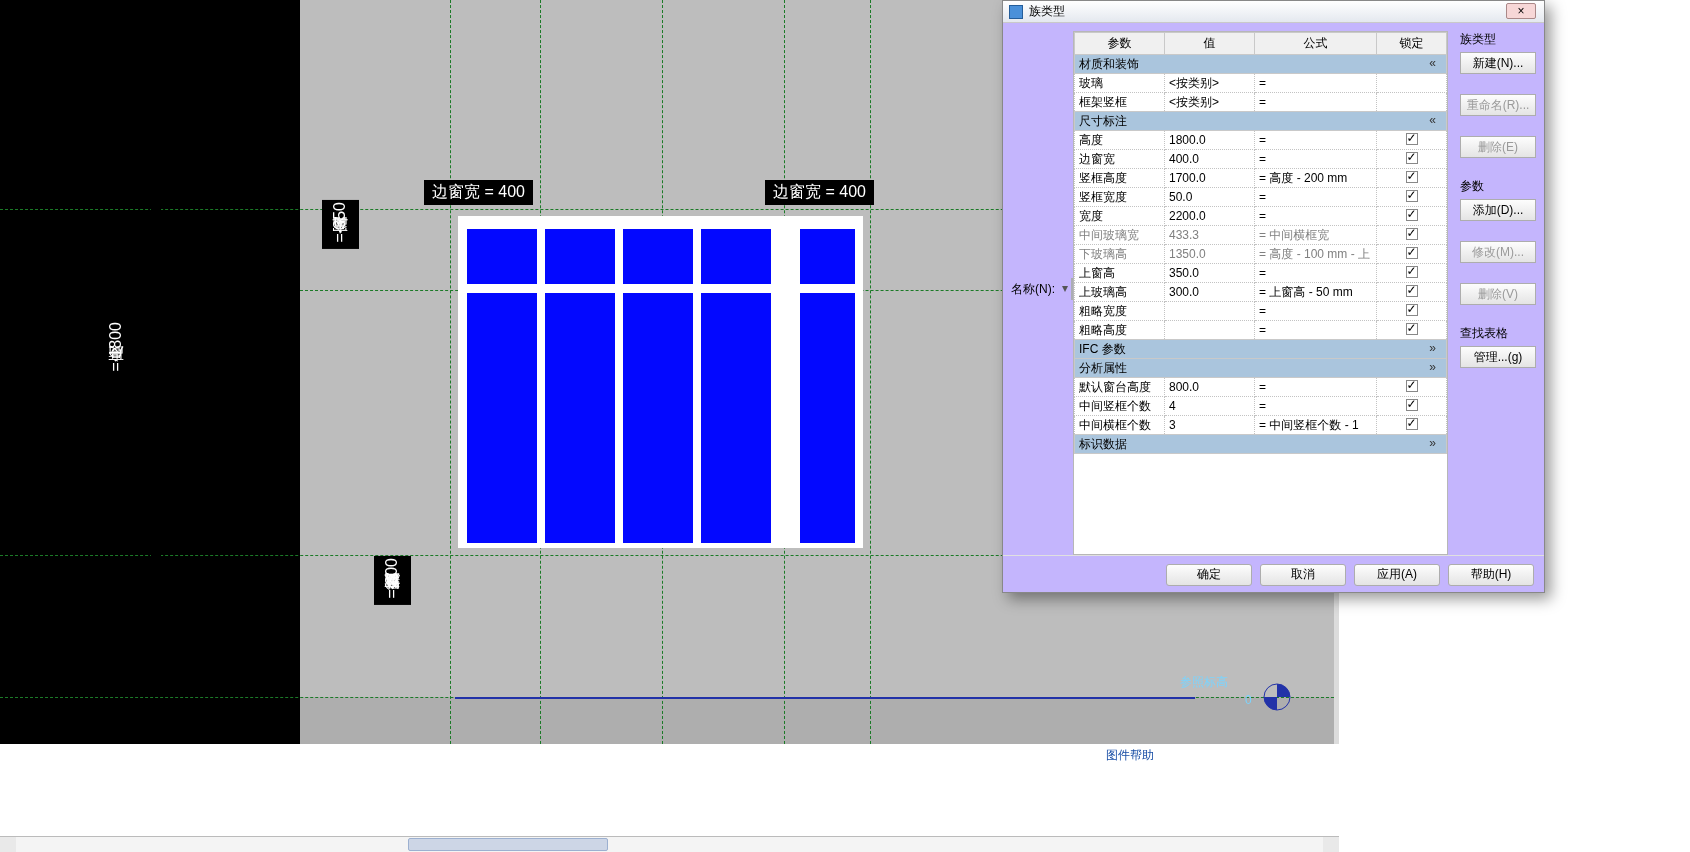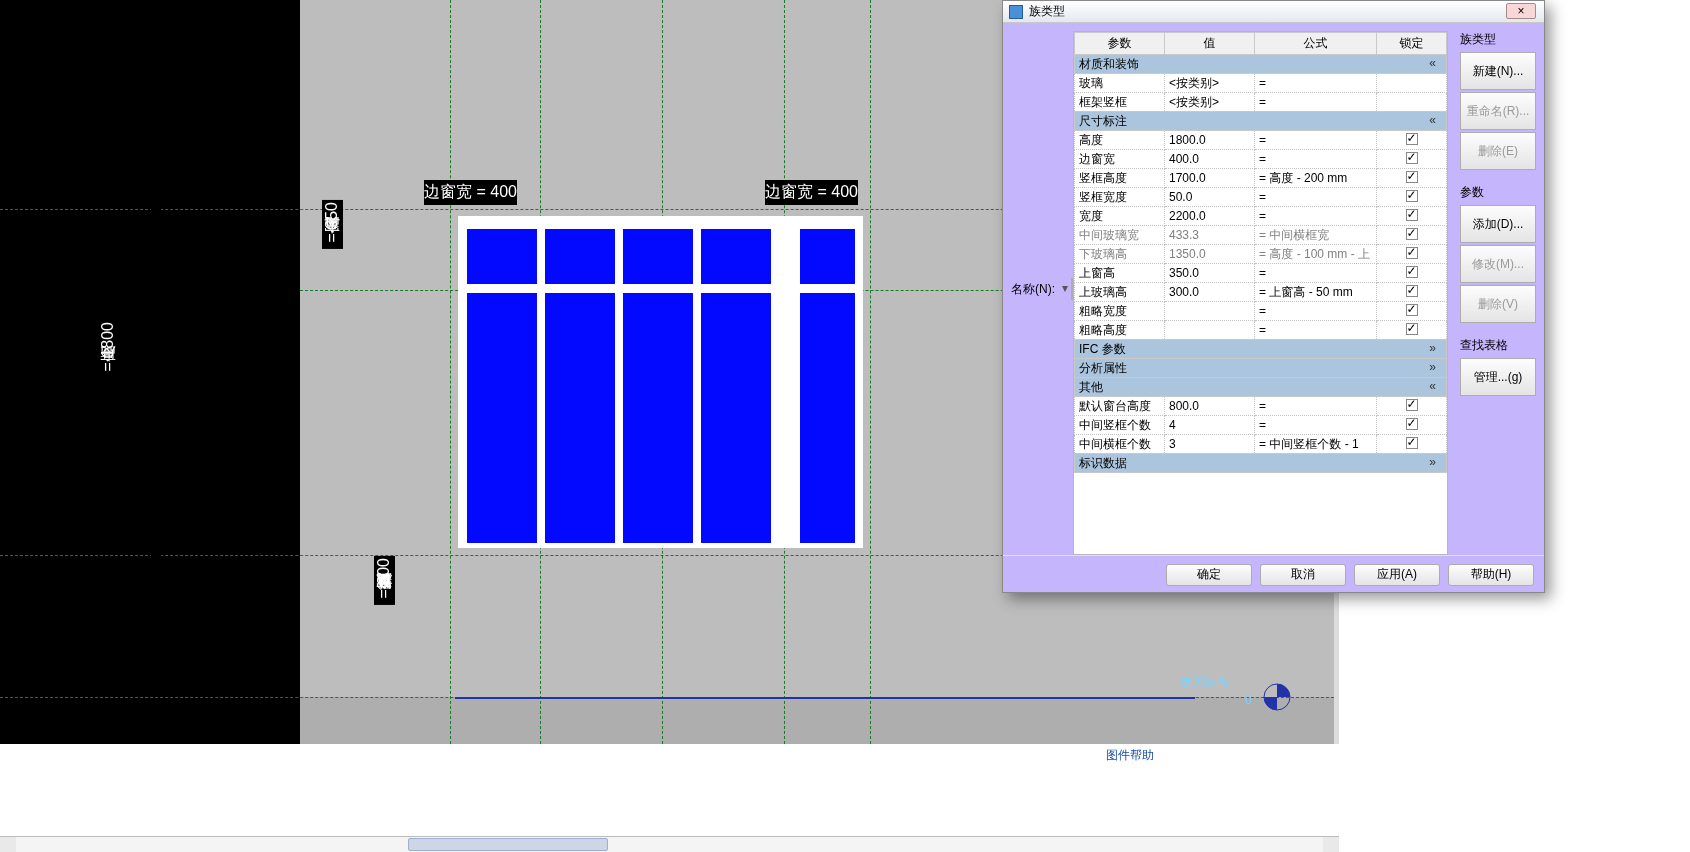--- a/index.html
+++ b/index.html
@@ -5,21 +5,21 @@
 *{box-sizing:border-box;margin:0;padding:0;font-family:"Microsoft YaHei",SimSun,Arial,sans-serif;font-size:12px}
 html,body{width:1690px;height:852px;background:#fff;overflow:hidden}
 .desk{position:absolute;left:0;top:0;width:1339px;height:744px;background:#000}
 .model-bg{position:absolute;left:300px;top:0;width:1039px;height:744px;background:#bdbdbd}
 .lower-gray{position:absolute;left:300px;top:697px;width:1039px;height:47px;background:#aeaeae}
 .white-frame{position:absolute;background:#fff}
 .glass{position:absolute;background:#0308ff}
 .ref{position:absolute;border:none}
 .hv{border-top:1px dashed #1b7a27;height:0}
 .vv{border-left:1px dashed #1b7a27;width:0}
-.dim-label{position:absolute;background:#000;color:#fff;padding:2px 0;font-size:16px;white-space:nowrap}
+.dim-label{position:absolute;background:#000;color:#fff;padding:2px 8px;font-size:16px;white-space:nowrap}
 .vlabel{writing-mode:vertical-rl;transform:rotate(180deg)}
 .dialog{position:absolute;left:1002px;top:0;width:543px;height:593px;background:#c4b5fd;border:1px solid #888;box-shadow:6px 6px 14px rgba(0,0,0,.4)}
 .dlg-title{height:22px;background:linear-gradient(#fff,#e4e8ef);border-bottom:1px solid #c9c9c9;display:flex;align-items:center;padding:0 6px;font-size:12px}
 .dlg-title .icon{width:14px;height:14px;background:#4a90d9;margin-right:6px;border:1px solid #245d9a}
 .dlg-close{position:absolute;right:8px;top:2px;width:30px;height:16px;border:1px solid #a88;background:#f7d7d7;text-align:center;line-height:14px;border-radius:2px}
 .dlg-body{display:flex;height:532px}
 .dlg-left{flex:1;padding:8px 8px 0 8px;display:flex;}
 .dlg-right{width:120px;padding:8px 8px 0 4px}
 .name-row{display:flex;align-items:center;margin-bottom:8px}
 .name-row label{width:60px}
@@ -29,21 +29,21 @@
 table{width:100%;border-collapse:collapse;table-layout:fixed}
 th{background:#f0f0f0;border:1px solid #c9c9c9;height:22px;font-weight:normal}
 td{border:1px dotted #c3c3c3;height:19px;padding:0 4px;overflow:hidden;white-space:nowrap;text-overflow:ellipsis}
 tr.cat td{background:#aac5dd;font-weight:normal;border:1px solid #c9c9c9}
 td.locked{color:#808080}
 .chk{display:inline-block;width:12px;height:12px;border:1px solid #888;background:#fff;position:relative}
 .chk.on:after{content:"✓";position:absolute;left:0;top:-3px;font-size:12px}
 .exp{float:right;margin-right:6px;color:#333}
 .side-group{margin-bottom:14px}
 .side-group .hdr{font-size:12px;margin-bottom:4px}
-.side-btn{display:block;width:100%;height:38px;margin-bottom:2px;border:1px solid #adadad;background:linear-gradient(#fdfdfd,#e4e4e4);border-radius:0;cursor:default}
+.side-btn{display:block;width:100%;height:22px;margin-bottom:20px;border:1px solid #adadad;background:linear-gradient(#fdfdfd,#e4e4e4);border-radius:0;cursor:default}
 .side-btn.disabled{color:#9a9a9a}
 .dlg-foot{height:38px;display:flex;justify-content:flex-end;align-items:center;gap:8px;padding:0 10px;border-top:1px solid #e0e0e0}
 .dlg-foot button{width:86px;height:22px;border:1px solid #adadad;background:linear-gradient(#fdfdfd,#e4e4e4);border-radius:3px}
 .datum{position:absolute;color:#7dd3fc;font-size:12px}
 .datum-mark{position:absolute;width:28px;height:28px}
 .scroll-h{position:absolute;left:0;bottom:0;width:1339px;height:16px;background:#e9e9e9;border-top:1px solid #bbb}
 .sb-track{position:absolute;left:16px;right:16px;top:0;bottom:0;background:#f4f4f4}
 .sb-thumb{position:absolute;left:30%;top:1px;width:200px;height:13px;background:#cdd6e6;border:1px solid #9cb0d0;border-radius:2px}
 .scroll-v{position:absolute;right:0;top:0;width:5px;height:744px;background:#dcdcdc}
 .dim-hline{position:absolute;height:0;border-top:1px solid #000}
@@ -224,23 +224,20 @@
                 <td></td>
                 <td>=</td>
                 <td style="text-align: center;"><span class="chk on"></span></td>
               </tr>
               <tr class="cat">
                 <td colspan="4">IFC 参数<span class="exp">»</span></td>
               </tr>
               <tr class="cat">
                 <td colspan="4">分析属性<span class="exp">»</span></td>
               </tr>
-              <tr class="cat">
-                <td colspan="4">其他<span class="exp">«</span></td>
-              </tr>
               <tr>
                 <td>默认窗台高度</td>
                 <td>800.0</td>
                 <td>=</td>
                 <td style="text-align: center;"><span class="chk on"></span></td>
               </tr>
               <tr>
                 <td>中间竖框个数</td>
                 <td>4</td>
                 <td>=</td>

